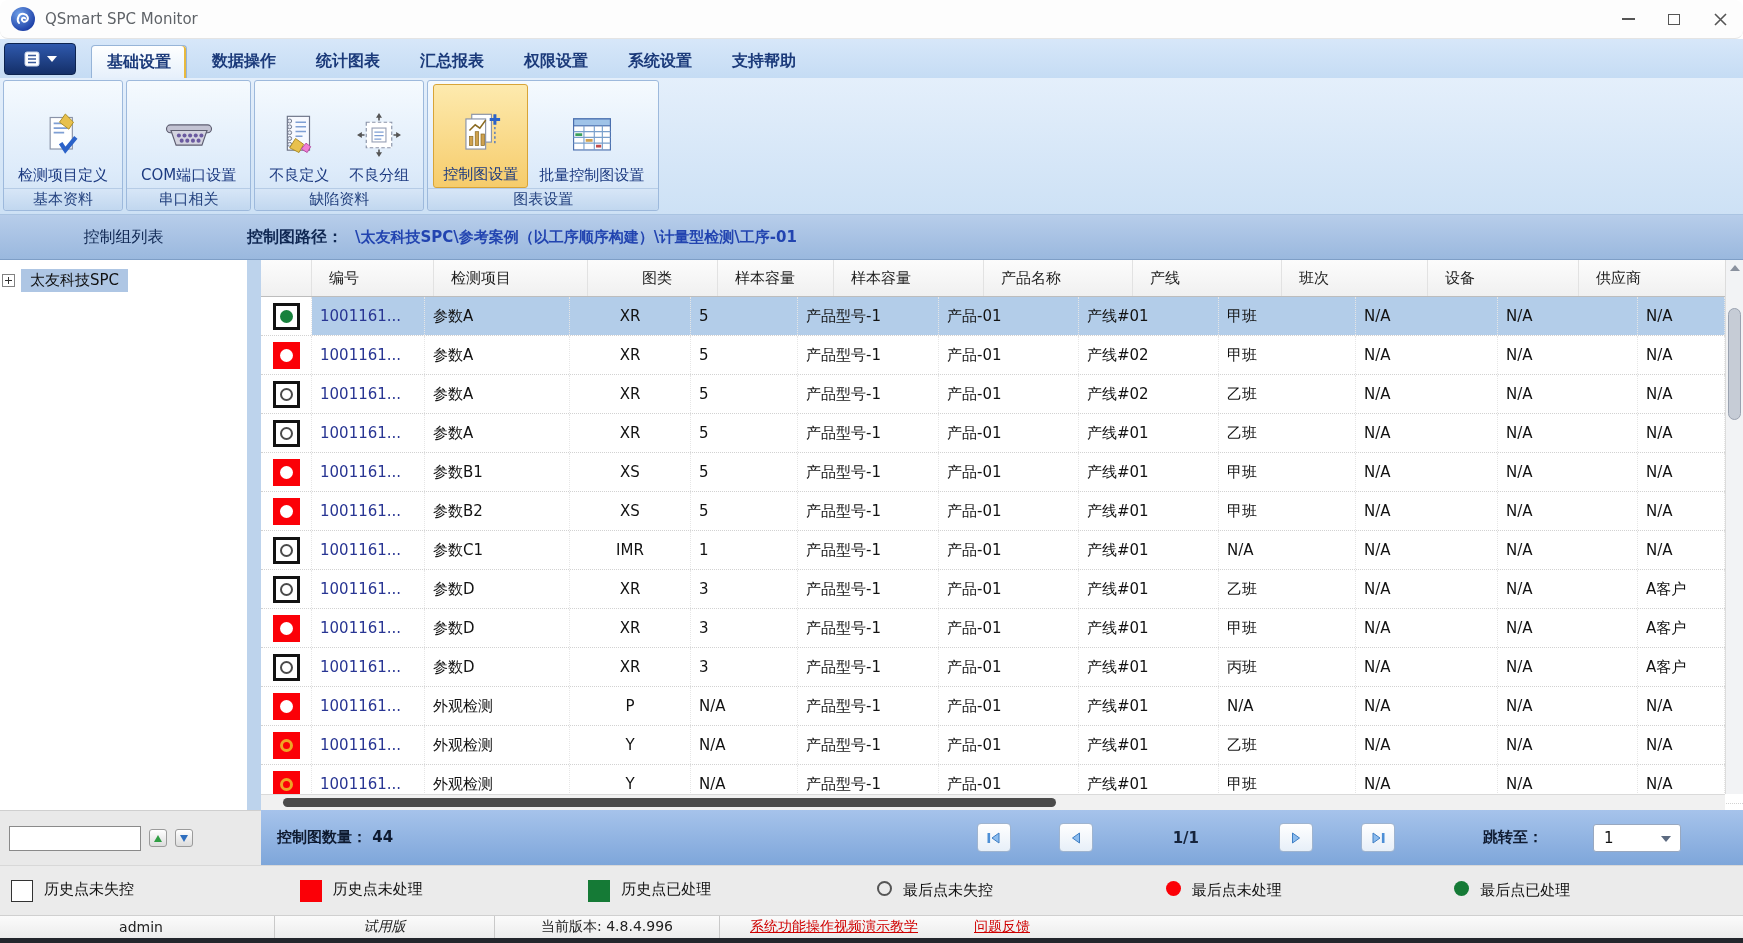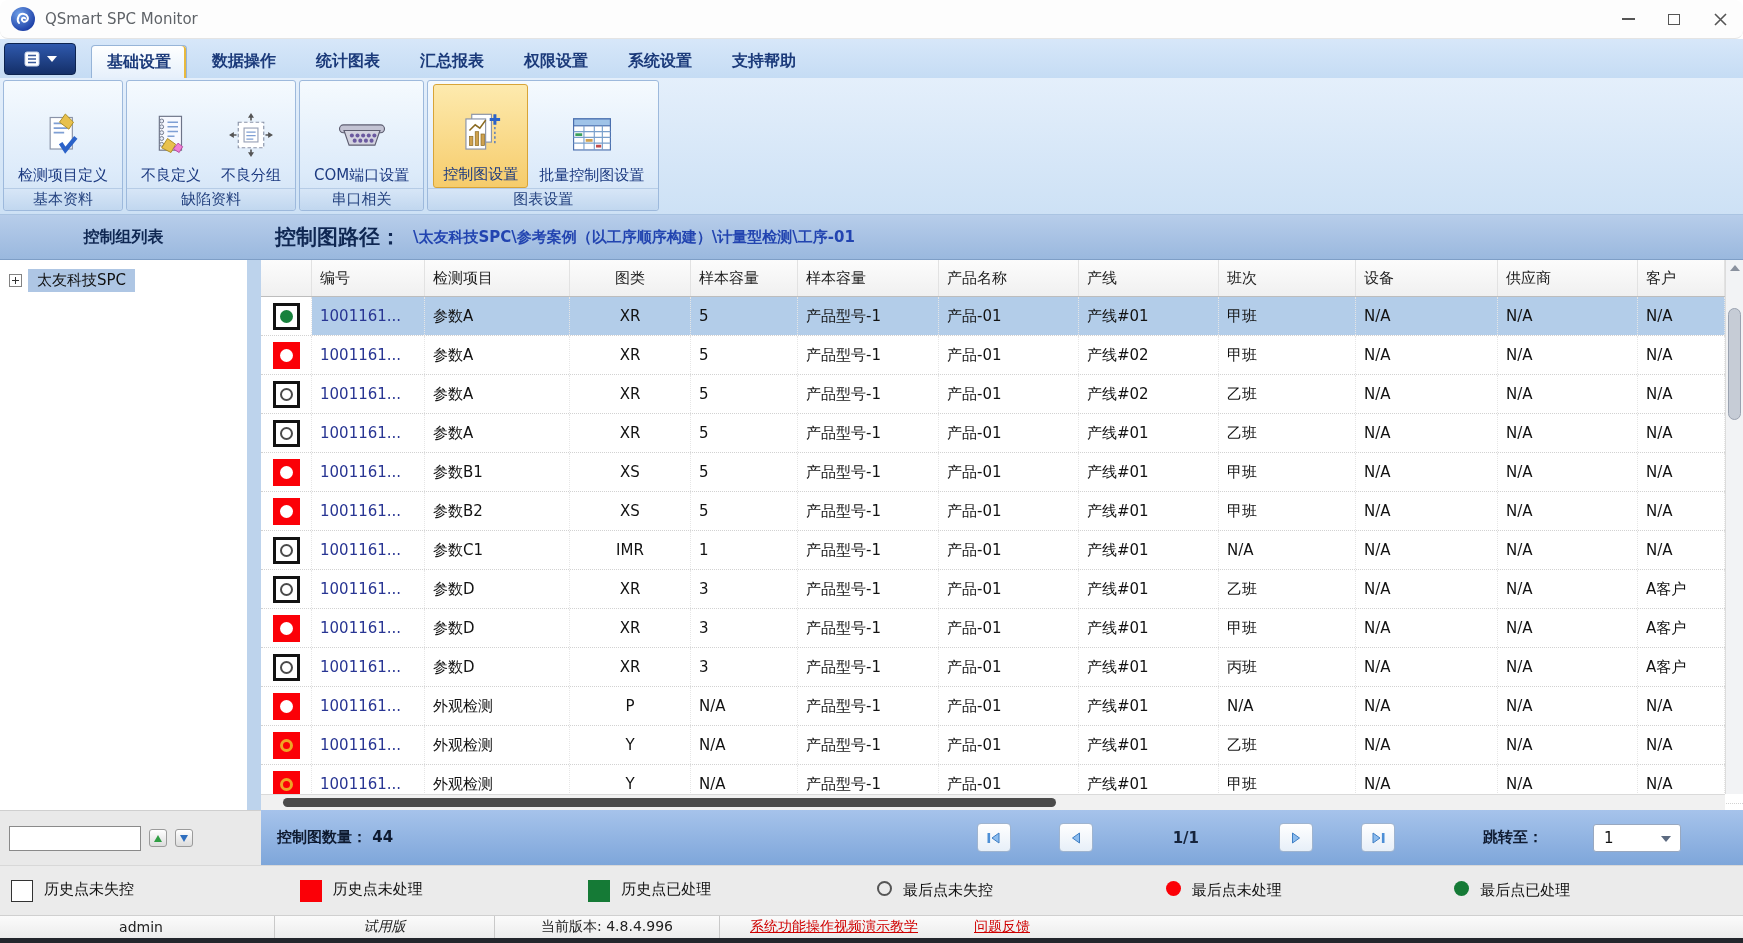--- a/index.html
+++ b/index.html
@@ -37,37 +37,37 @@
     padding:3px 9px 3px; border-radius:3px; cursor:default; }
   .rbtn.active { background:linear-gradient(#fdeaae,#f6cc6b); border:1px solid #d8a437; }
   .ricon { height:58px; display:flex; align-items:center; justify-content:center; }
   .rlabel { font-size:15px; color:#1c3a80; white-space:nowrap; margin-top:2px; }
   .rgrouplabel { height:22px; line-height:21px; text-align:center; font-size:15px; color:#24427f;
     background:linear-gradient(#d7e6f7,#c1d7ef); border-top:1px solid #b6cce6; border-radius:0 0 3px 3px; }
 
   
   .pathbar { height:45px; background:linear-gradient(#b7cdea,#9ab8de); border-bottom:1px solid #7e9ec6;
     display:flex; align-items:center; }
-  .grouplist-title { width:247px; text-align:center; font-weight:bold; font-size:16px; color:#0f2752; }
-  .path-label { font-weight:bold; font-size:21px; color:#0f2752; margin-left:28px; white-space:nowrap; }
+  .grouplist-title { width:247px; text-align:center; font-weight:normal; font-size:16px; color:#0f2752; }
+  .path-label { font-weight:bold; font-size:16px; color:#0f2752; white-space:nowrap; }
   .path-value { font-size:15px; font-weight:bold; color:#2244b0; margin-left:12px; white-space:nowrap; }
 
   
   .main { height:550px; display:flex; }
   .sidebar { width:247px; background:#fff; padding-top:9px; }
   .gapstrip { width:14px; background:#bdd3ec; }
-  .treeitem { display:flex; align-items:center; gap:6px; padding-left:9px; }
+  .treeitem { display:flex; align-items:center; gap:6px; padding-left:2px; }
   .expander { width:13px; height:13px; border:1px solid #828282; background:#fff; position:relative; flex:none; }
   .expander::before { content:""; position:absolute; left:2px; right:2px; top:5px; height:1px; background:#333; }
   .expander::after { content:""; position:absolute; top:2px; bottom:2px; left:5px; width:1px; background:#333; }
   .treelabel { background:#aec6e4; padding:2px 9px; font-size:15px; color:#101010; }
 
   .tablearea { flex:1; position:relative; background:#fff; overflow:hidden; }
   .thead { display:grid; grid-template-columns:var(--cols); height:37px;
-    background:linear-gradient(#fcfcfc,#f0f0f0); border-bottom:1px solid #bdbdbd; }
+    background:linear-gradient(#fcfcfc,#f0f0f0); border-bottom:1px solid #bdbdbd;gap:9px; }
   .th { font-size:15px; color:#1d1d1d; display:flex; align-items:center; padding-left:8px;
     border-right:1px solid #e2e2e2; overflow:hidden; white-space:nowrap; }
   .th.center { justify-content:center; padding-left:0; }
   .trow { display:grid; grid-template-columns:var(--cols); height:39px; border-bottom:1px dotted #d2d2d2; background:#fff; }
   .td { font-size:15px; color:#121212; display:flex; align-items:center; padding-left:8px;
     border-right:1px dotted #e6e6e6; overflow:hidden; white-space:nowrap; }
   .td.center { justify-content:center; padding-left:0; }
   .td.status { justify-content:center; padding-left:0; }
   .td.c0 { color:#283593; }
   .trow.selected .td:not(.status) { background:#b3cde9; }
@@ -191,55 +191,20 @@
               <rect x="7" y="4" width="19" height="27" fill="#fff" stroke="#8a93a8"></rect>
               <path d="M10 9h12M10 13h12M10 17h9" stroke="#7f9fd4" stroke-width="1.5"></path>
               <path d="M20 1l7 7-4 6-8-6z" fill="#e8c14d" stroke="#a88a20" stroke-width=".8"></path>
               <path d="M16 26l4 6 9-11" stroke="#2b62c8" stroke-width="3.6" fill="none"></path>
             </svg>
           </div>
           <div class="rlabel">检测项目定义</div>
         </div>
       </div>
       <div class="rgrouplabel">基本资料</div>
-    </div>
-    <div class="rgroup">
-      <div class="rrow">
-        <div class="rbtn">
-          <div class="ricon">
-            <svg width="42" height="46" viewBox="0 0 36 38">
-              <rect x="8" y="3" width="19" height="29" fill="#f7f9ff" stroke="#6d7488"></rect>
-              <g fill="#e7ecf7" stroke="#6d7488" stroke-width=".8">
-                <circle cx="10" cy="7" r="1.7"></circle>
-                <circle cx="10" cy="12" r="1.7"></circle>
-                <circle cx="10" cy="17" r="1.7"></circle>
-                <circle cx="10" cy="22" r="1.7"></circle>
-                <circle cx="10" cy="27" r="1.7"></circle>
-              </g>
-              <path d="M15 8h9M15 12h9M15 16h9M15 20h6" stroke="#7f9fd4" stroke-width="1.3"></path>
-              <path d="M15 22l7 5-4 7-8-4z" fill="#e8c14d" stroke="#a88a20" stroke-width=".8"></path>
-              <path d="M24 26l4 3-3 5-5-3z" fill="#ef7fd4" stroke="#b4479e" stroke-width=".8"></path>
-            </svg>
-          </div>
-          <div class="rlabel">不良定义</div>
-        </div>
-        <div class="rbtn">
-          <div class="ricon">
-            <svg width="44" height="46" viewBox="0 0 38 38">
-              <rect x="8" y="8" width="22" height="22" fill="#fff" stroke="#8a93a8" stroke-dasharray="3 2"></rect>
-              <rect x="13" y="13" width="12" height="12" fill="#fff" stroke="#9aa3b8"></rect>
-              <path d="M15 16.5h8M15 19.5h8M15 22.5h6" stroke="#7f9fd4"></path>
-              <path d="M19 2.5v4M19 31.5v4M2.5 19h4M31.5 19h4" stroke="#555" stroke-width="1.4"></path>
-              <path d="M19 0l2.6 4.2h-5.2zM19 38l2.6-4.2h-5.2zM0 19l4.2-2.6v5.2zM38 19l-4.2-2.6v5.2z" fill="#555"></path>
-            </svg>
-          </div>
-          <div class="rlabel">不良分组</div>
-        </div>
-      </div>
-      <div class="rgrouplabel">缺陷资料</div>
     </div>
     <div class="rgroup">
       <div class="rrow">
         <div class="rbtn">
           <div class="ricon">
             <svg width="52" height="36" viewBox="0 0 46 32">
               <rect x="3" y="7" width="40" height="7" rx="3.5" fill="#c3c3d3" stroke="#5d5d70"></rect>
               <path d="M7 12h32l-4.5 13h-23z" fill="#d3d3df" stroke="#5d5d70"></path>
               <g fill="#6b5aa0">
                 <circle cx="14" cy="16.5" r="1.8"></circle>
@@ -254,20 +219,55 @@
               </g>
             </svg>
           </div>
           <div class="rlabel">COM端口设置</div>
         </div>
       </div>
       <div class="rgrouplabel">串口相关</div>
     </div>
     <div class="rgroup">
       <div class="rrow">
+        <div class="rbtn">
+          <div class="ricon">
+            <svg width="42" height="46" viewBox="0 0 36 38">
+              <rect x="8" y="3" width="19" height="29" fill="#f7f9ff" stroke="#6d7488"></rect>
+              <g fill="#e7ecf7" stroke="#6d7488" stroke-width=".8">
+                <circle cx="10" cy="7" r="1.7"></circle>
+                <circle cx="10" cy="12" r="1.7"></circle>
+                <circle cx="10" cy="17" r="1.7"></circle>
+                <circle cx="10" cy="22" r="1.7"></circle>
+                <circle cx="10" cy="27" r="1.7"></circle>
+              </g>
+              <path d="M15 8h9M15 12h9M15 16h9M15 20h6" stroke="#7f9fd4" stroke-width="1.3"></path>
+              <path d="M15 22l7 5-4 7-8-4z" fill="#e8c14d" stroke="#a88a20" stroke-width=".8"></path>
+              <path d="M24 26l4 3-3 5-5-3z" fill="#ef7fd4" stroke="#b4479e" stroke-width=".8"></path>
+            </svg>
+          </div>
+          <div class="rlabel">不良定义</div>
+        </div>
+        <div class="rbtn">
+          <div class="ricon">
+            <svg width="44" height="46" viewBox="0 0 38 38">
+              <rect x="8" y="8" width="22" height="22" fill="#fff" stroke="#8a93a8" stroke-dasharray="3 2"></rect>
+              <rect x="13" y="13" width="12" height="12" fill="#fff" stroke="#9aa3b8"></rect>
+              <path d="M15 16.5h8M15 19.5h8M15 22.5h6" stroke="#7f9fd4"></path>
+              <path d="M19 2.5v4M19 31.5v4M2.5 19h4M31.5 19h4" stroke="#555" stroke-width="1.4"></path>
+              <path d="M19 0l2.6 4.2h-5.2zM19 38l2.6-4.2h-5.2zM0 19l4.2-2.6v5.2zM38 19l-4.2-2.6v5.2z" fill="#555"></path>
+            </svg>
+          </div>
+          <div class="rlabel">不良分组</div>
+        </div>
+      </div>
+      <div class="rgrouplabel">缺陷资料</div>
+    </div>
+    <div class="rgroup">
+      <div class="rrow">
         <div class="rbtn active">
           <div class="ricon">
             <svg width="44" height="48" viewBox="0 0 38 40">
               <rect x="11" y="3" width="17" height="24" fill="#fff" stroke="#8a93a8"></rect>
               <rect x="6" y="7" width="17" height="26" fill="#fff" stroke="#8a93a8"></rect>
               <rect x="9" y="22" width="3" height="8" fill="#cfa14e" stroke="#8a6a20" stroke-width=".6"></rect>
               <rect x="14" y="18" width="3" height="12" fill="#cfa14e" stroke="#8a6a20" stroke-width=".6"></rect>
               <rect x="19" y="20" width="3" height="10" fill="#cfa14e" stroke="#8a6a20" stroke-width=".6"></rect>
               <path d="M9 17l5-5 4 3 5-7" stroke="#8a6a20" stroke-width="1.4" fill="none"></path>
               <path d="M31 3v9M26.5 7.5h9" stroke="#2b62c8" stroke-width="2.6"></path>

